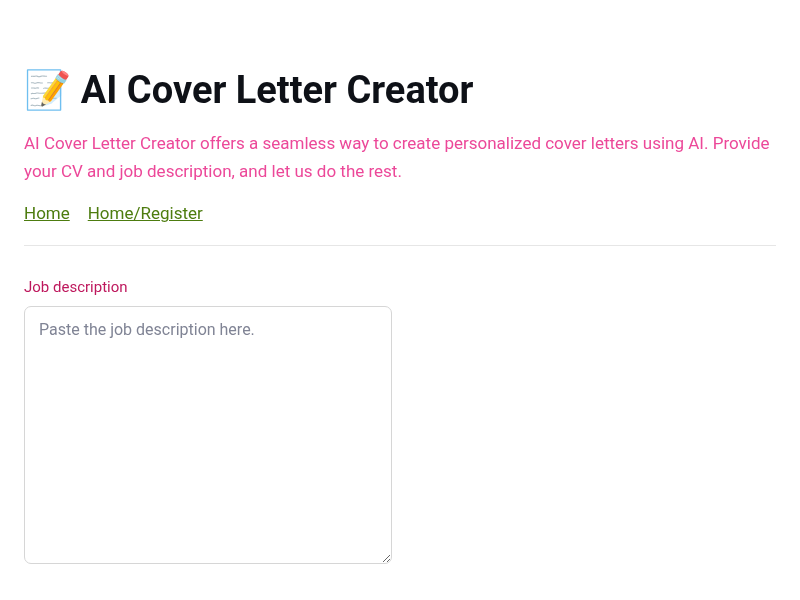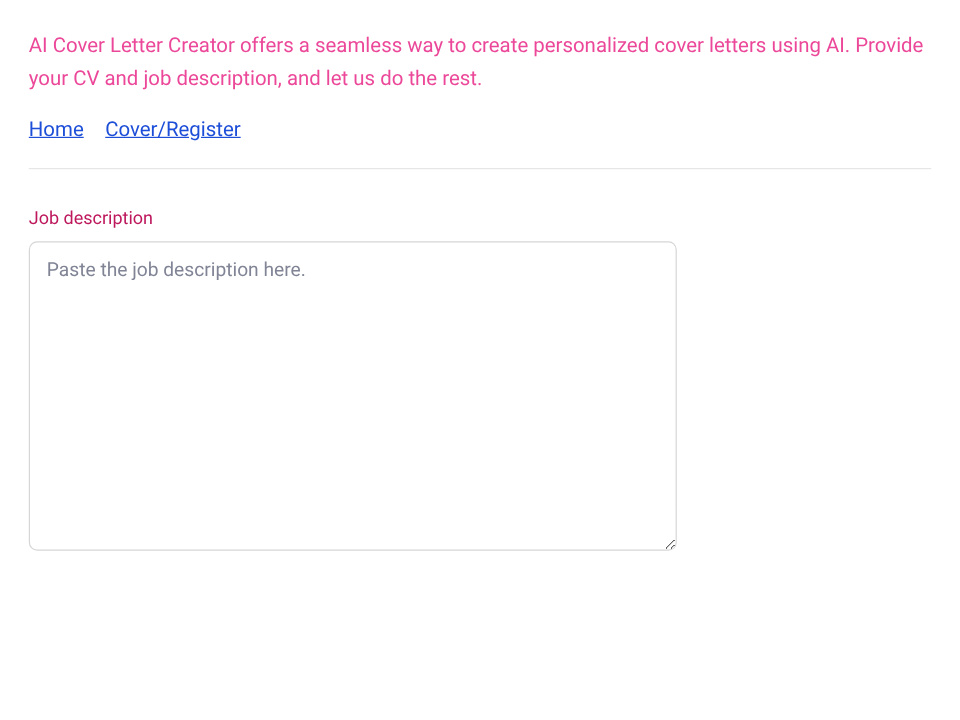--- a/index.html
+++ b/index.html
@@ -28,61 +28,62 @@
     .subtitle {
       font-size: 17px;
       line-height: 1.65;
       color: #ec4899;
       margin-bottom: 18px;
     }
     .nav-links {
       margin-bottom: 22px;
     }
     .nav-links a {
-      color: #1d4ed8;
+      color: #4d7c0f;
       text-decoration: underline;
       font-size: 17px;
       margin-right: 14px;
     }
     hr {
       border: none;
       border-top: 1px solid #e6e6e6;
       margin-bottom: 32px;
     }
     .field-label {
       font-size: 15px;
       color: #be185d;
       margin-bottom: 10px;
       display: block;
     }
     textarea {
-      width: 540px;
+      width: 368px;
       height: 258px;
       padding: 12px 14px;
       font-size: 16px;
       font-family: inherit;
       color: #31333f;
       border: 1px solid #d6d6d6;
       border-radius: 7px;
       resize: both;
       outline: none;
       line-height: 1.4;
     }
     textarea::placeholder {
       color: #808495;
     }
   </style>
 </head>
 <body>
 
 <div class="container">
+  <h1>📝 AI Cover Letter Creator</h1>
   <p class="subtitle">AI Cover Letter Creator offers a seamless way to create personalized cover letters using AI. Provide your CV and job description, and let us do the rest.</p>
 
   <div class="nav-links">
     <a href="#">Home</a>
-    <a href="#">Cover/Register</a>
+    <a href="#">Home/Register</a>
   </div>
 
   <hr>
 
   <label class="field-label">Job description</label>
   <textarea placeholder="Paste the job description here." style=""></textarea>
 </div>
 
 </body></html>

